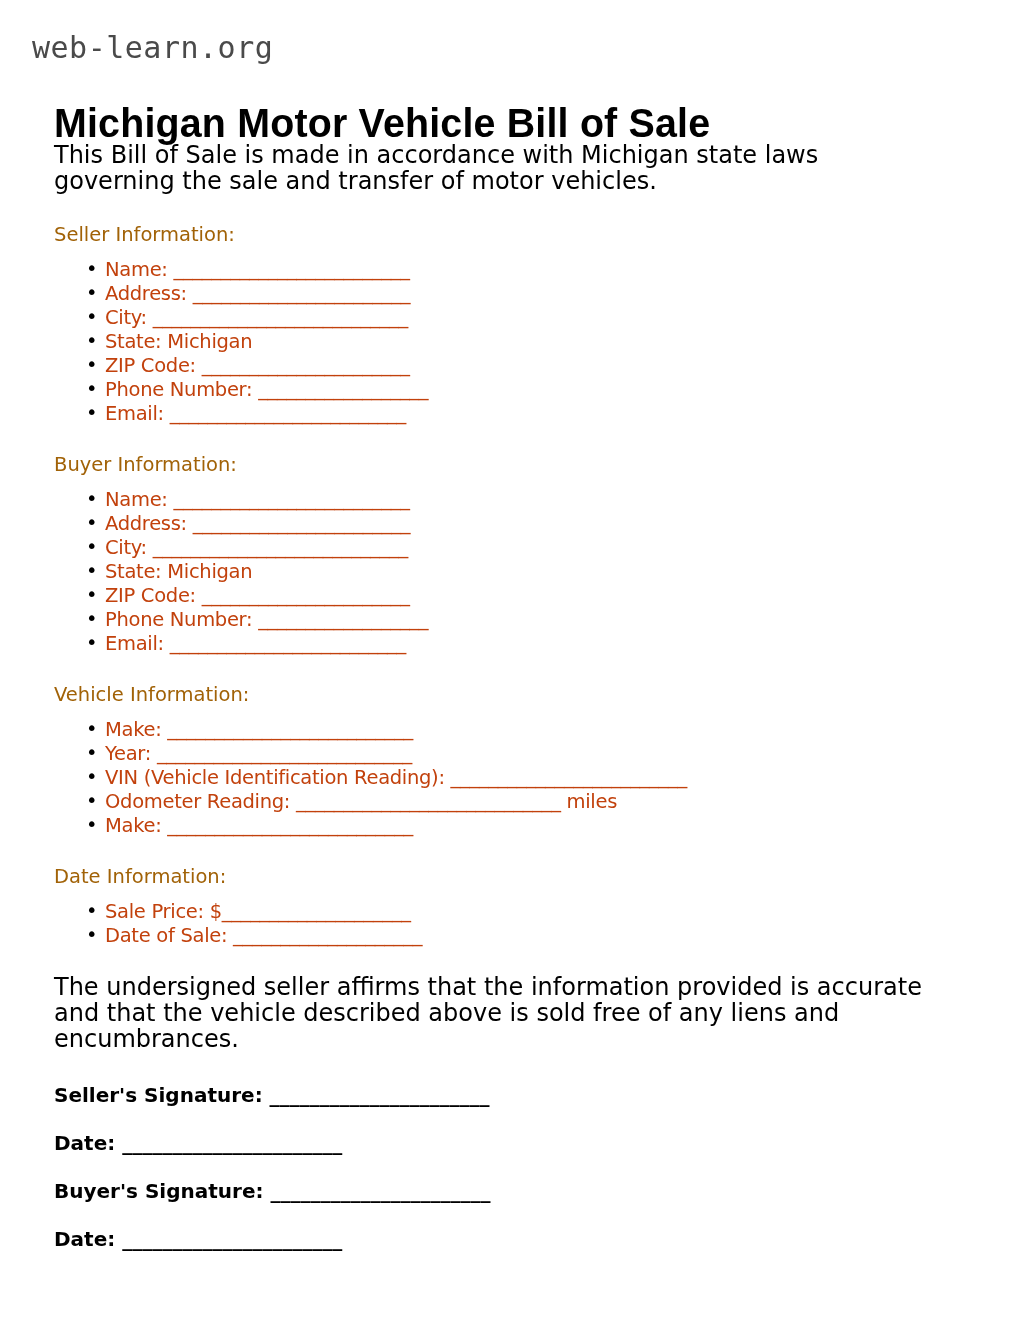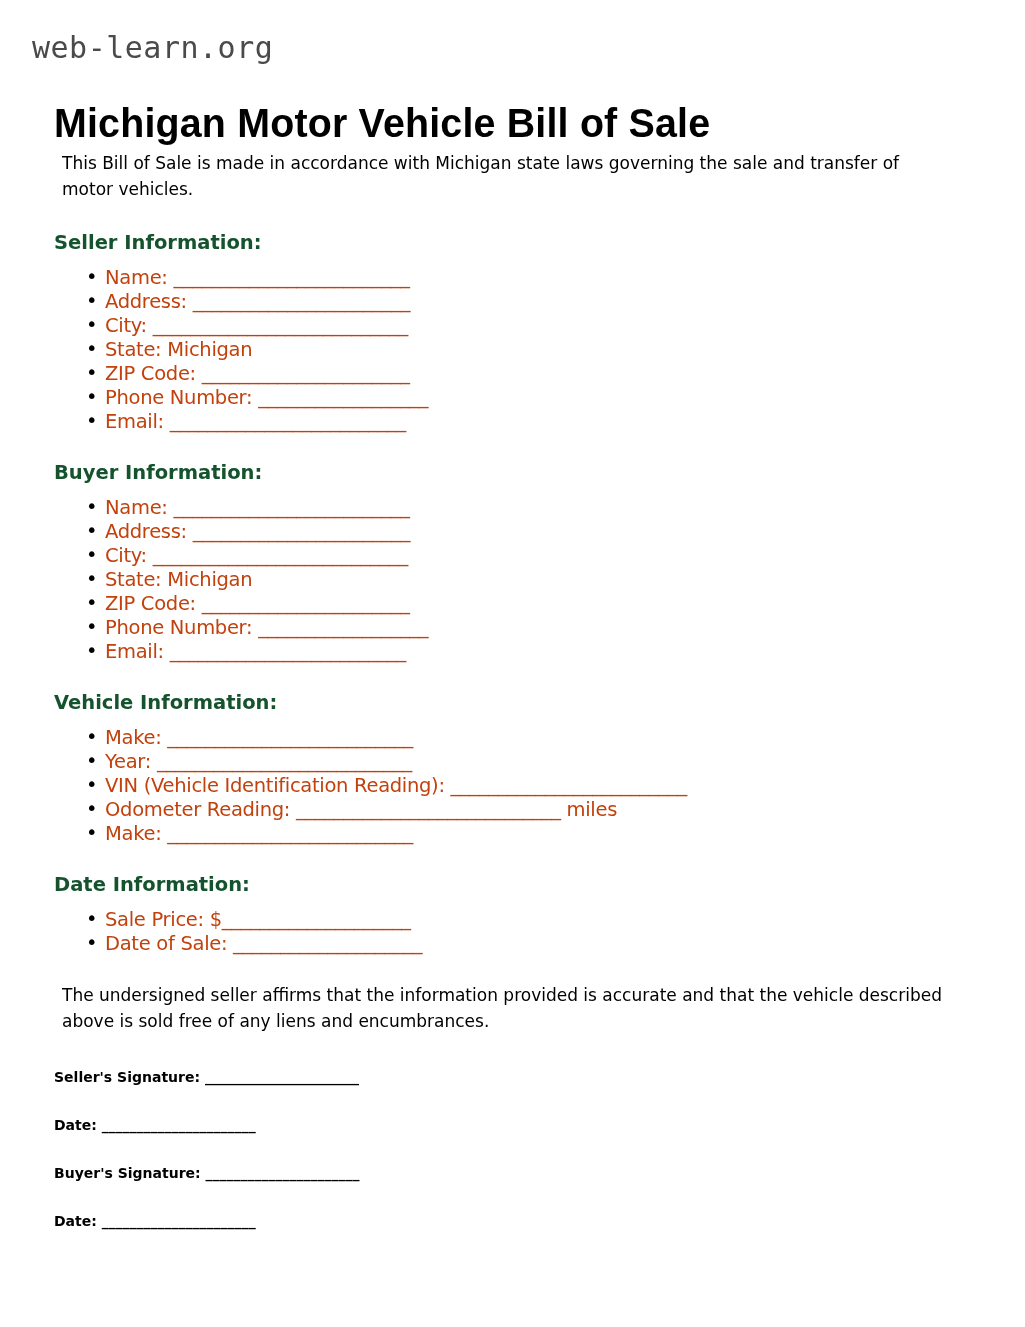--- a/index.html
+++ b/index.html
@@ -56,34 +56,34 @@
 
   
   .content {
     position: absolute;
     left: 54px;
     top: 142px;
     width: 900px;
   }
 
   p.intro, p.affirm {
-    margin: 8px;
-    font-size: 17px;
+    margin: 0;
+    font-size: 24px;
     line-height: 26px;
     max-width: 880px;
     color: #000;
   }
   p.intro { margin-bottom: 28px; }
 
   h2.section-heading {
     margin: 0 0 10px 0;
     font-size: 19.5px;
     line-height: 26px;
-    font-weight: bold;
-    color: #14532d;
+    font-weight: normal;
+    color: #a16207;
   }
 
   ul.field-list {
     list-style: none;
     margin: 0 0 26px 0;
     padding: 0;
   }
   ul.field-list li {
     position: relative;
     padding-left: 51px;
@@ -103,21 +103,21 @@
   }
   .blank {
     letter-spacing: -0.3px;
   }
 
   .affirm-block { margin: 0 0 30px 0; }
 
   
   .sig-line {
     margin: 0 0 22px 0;
-    font-size: 14px;
+    font-size: 20px;
     line-height: 26px;
     font-weight: bold;
     white-space: nowrap;
     color: #000;
   }
   .sig-line:last-child { margin-bottom: 0; }
   .sig-block { margin-top: 2px; }
 </style>
 </head>
 <body>

